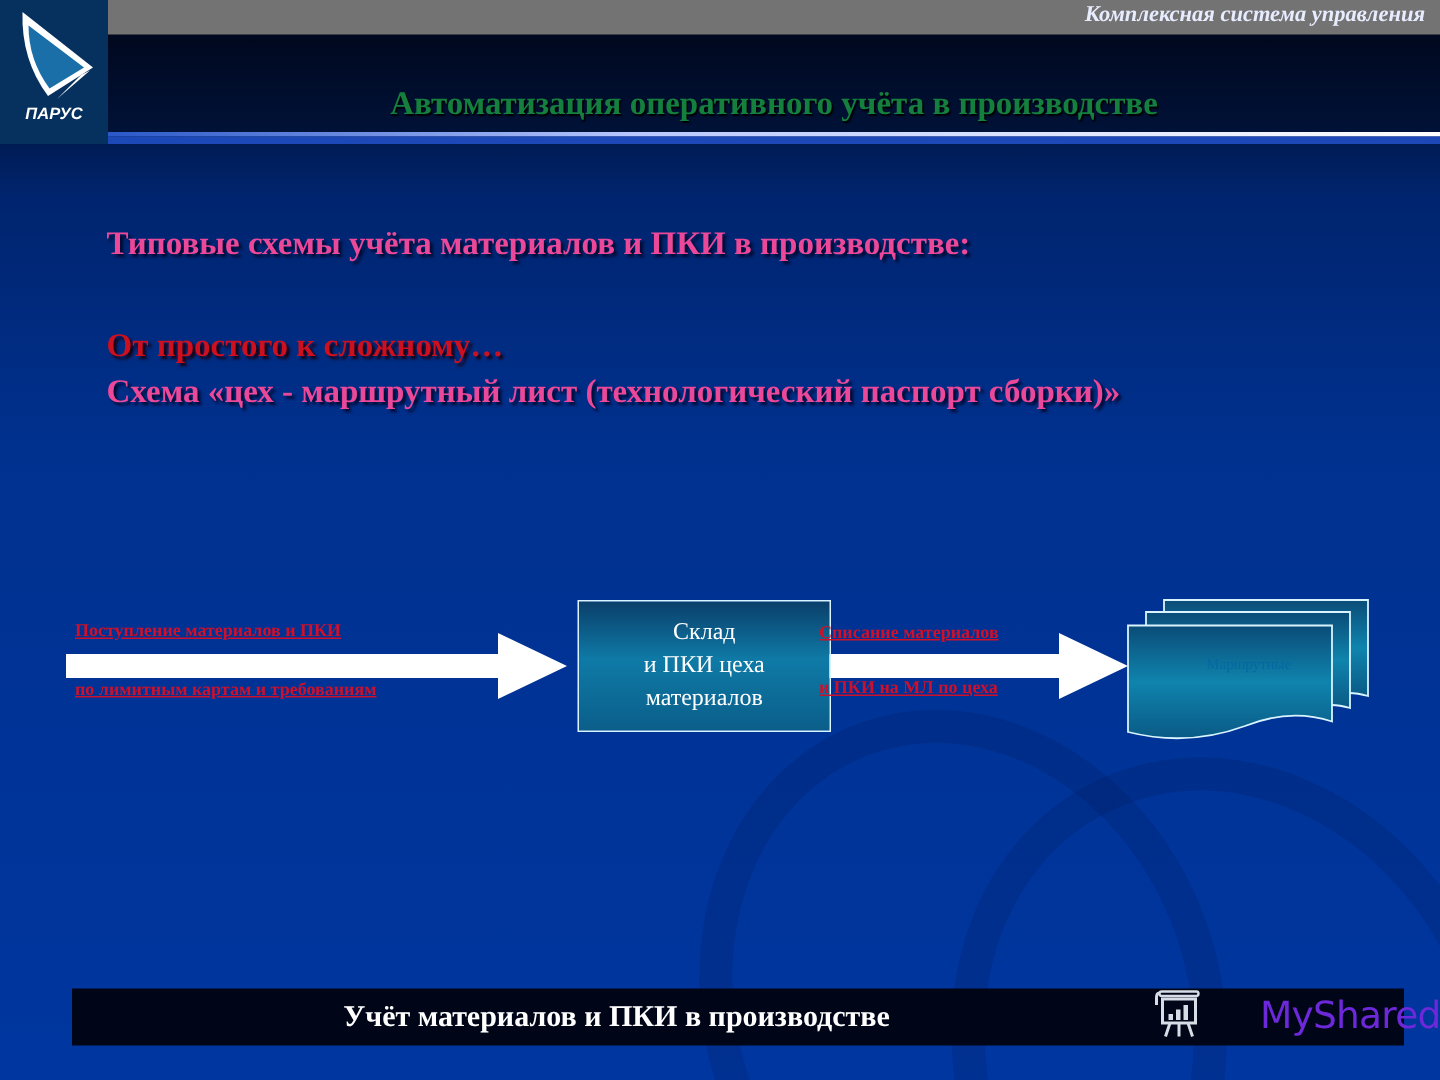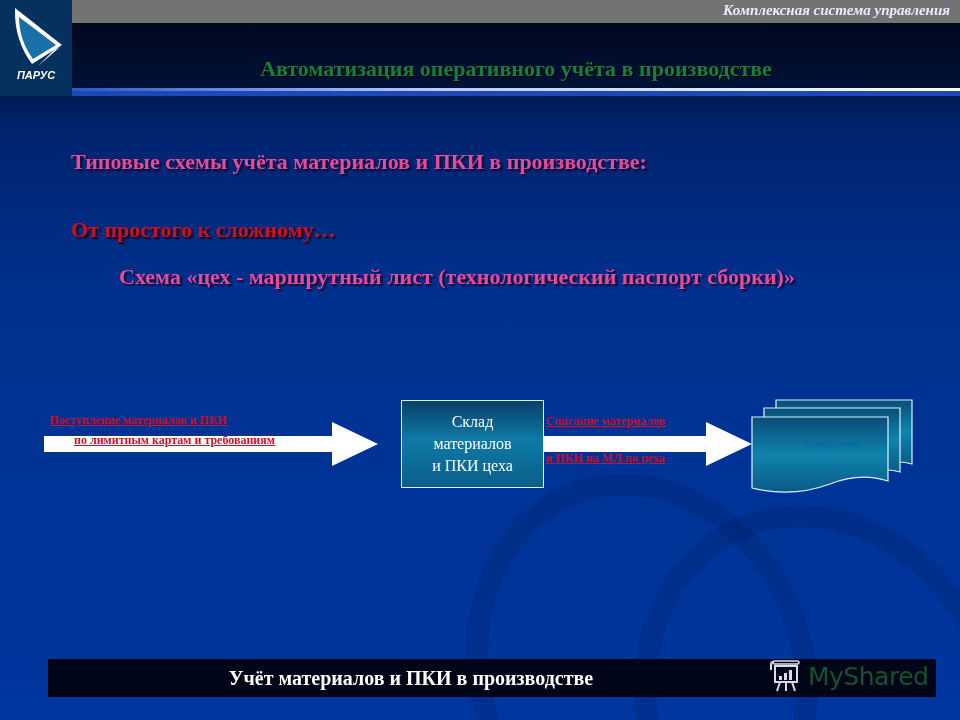--- a/index.html
+++ b/index.html
@@ -40,28 +40,28 @@
     position:absolute; left:72px; top:56px; width:888px; text-align:center;
     color:#15803d; font-weight:bold; font-size:22px;
     text-shadow:1px 1px 1px #000;
   }
   .heading {
     position:absolute; left:71px; color:#ec4899; font-weight:bold; font-size:22px;
     text-shadow:2px 2px 2px #000a30;
   }
   .h1 { top:149px; }
   .h2 { top:189px; color:#cc1020; text-shadow:2px 2px 2px #1a0010;margin-top:28px; }
-  .h3 { top:264px;margin-left:48px; }
+  .h3 { top:248px; }
   .arrow { position:absolute; }
   .link {
     position:absolute; color:#d0102a; font-weight:bold; font-size:12px;
     text-decoration:underline; white-space:nowrap;text-align:right;
   }
   .box {
-    position:absolute; left:401px; top:400px; width:143px; height:88px;
+    position:absolute; left:385px; top:400px; width:169px; height:88px;
     border:1px solid #d9f4ff; box-sizing:border-box;
     background: linear-gradient(180deg, #0a3f6a 0%, #0f7aa6 45%, #0b5e8a 100%);
     color:#ffffff; font-size:16px; text-align:center; line-height:22px;
     padding-top:10px;
   }
   .doc-stack { position:absolute; left:750px; top:398px; width:166px; height:100px; }
   .doc-label {
     position:absolute; left:754px; top:433px; width:157px; text-align:center;
     color:#0369a1; font-size:10px; line-height:22px;
   }
@@ -70,21 +70,21 @@
     background:#000618;
   }
   .footer-title {
     position:absolute; left:48px; top:667px; width:726px; text-align:center;
     color:#ffffff; font-weight:bold; font-size:20px;
   }
   .watermark {
     position:absolute; left:768px; top:656px; height:40px; display:flex; align-items:center; gap:6px;
   }
   .watermark span {
-    font-family:"DejaVu Sans", sans-serif; color:#14532d; font-size:25px; letter-spacing:-0.5px;
+    font-family:"DejaVu Sans", sans-serif; color:#6d28d9; font-size:25px; letter-spacing:-0.5px;margin-left:32px;
   }
 </style>
 </head>
 <body>
 
 <div class="swoosh" style="left:470px; top:470px; width:300px; height:360px; transform:rotate(-20deg);"></div>
 <div class="swoosh" style="left:640px; top:500px; width:320px; height:380px; transform:rotate(-25deg);"></div>
 
 <div class="logo">
   <svg width="72" height="96" viewBox="0 0 72 96">
@@ -107,26 +107,26 @@
 <div class="heading h3">Схема «цех - маршрутный лист (технологический паспорт сборки)»</div>
 
 <svg class="arrow" style="left:44px; top:420px;" width="336" height="48" viewBox="0 0 336 48">
   <polygon points="0,16 288,16 288,2 334,24 288,46 288,32 0,32" fill="#ffffff"></polygon>
 </svg>
 <svg class="arrow" style="left:528px; top:420px;" width="226" height="48" viewBox="0 0 226 48">
   <polygon points="0,16 178,16 178,2 224,24 178,46 178,32 0,32" fill="#ffffff"></polygon>
 </svg>
 
 <a class="link" style="left:50px; top:413px;">Поступление материалов и ПКИ</a>
-<a class="link" style="left:50px; top:433px;margin-left:24px;">по лимитным картам и требованиям</a>
+<a class="link" style="left:50px; top:452px;">по лимитным картам и требованиям</a>
 
 <div class="box">
   <div>Склад</div>
+  <div>и ПКИ цеха</div>
   <div>материалов</div>
-  <div>и ПКИ цеха</div>
 </div>
 
 <a class="link" style="left:546px; top:414px;">Списание материалов</a>
 <a class="link" style="left:546px; top:451px;">и ПКИ на  МЛ по цеха</a>
 
 <svg class="doc-stack" viewBox="0 0 166 100">
   <defs>
     <linearGradient id="docg" x1="0" y1="0" x2="0" y2="1">
       <stop offset="0" stop-color="#0a4c78"></stop>
       <stop offset="0.5" stop-color="#0f84ad"></stop>

